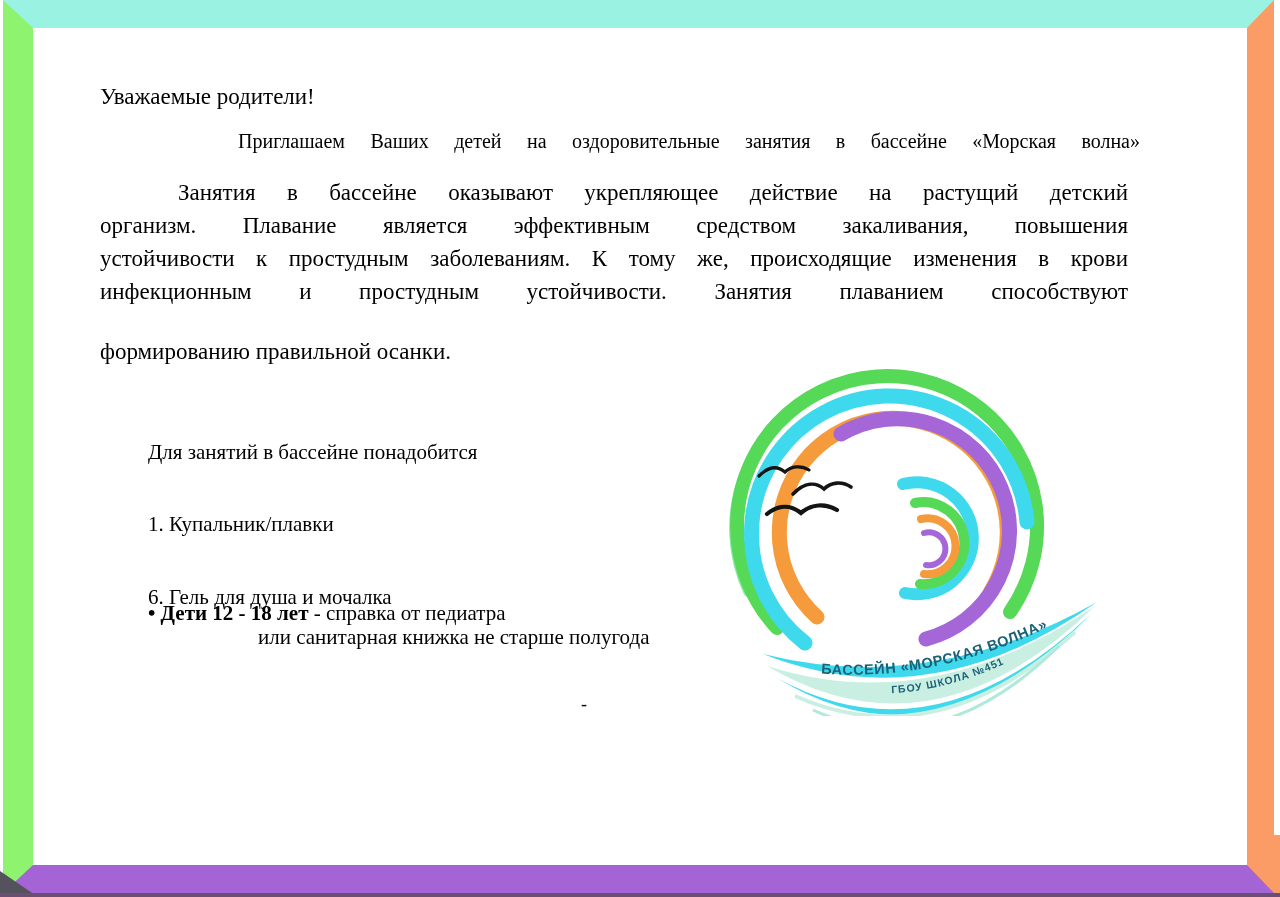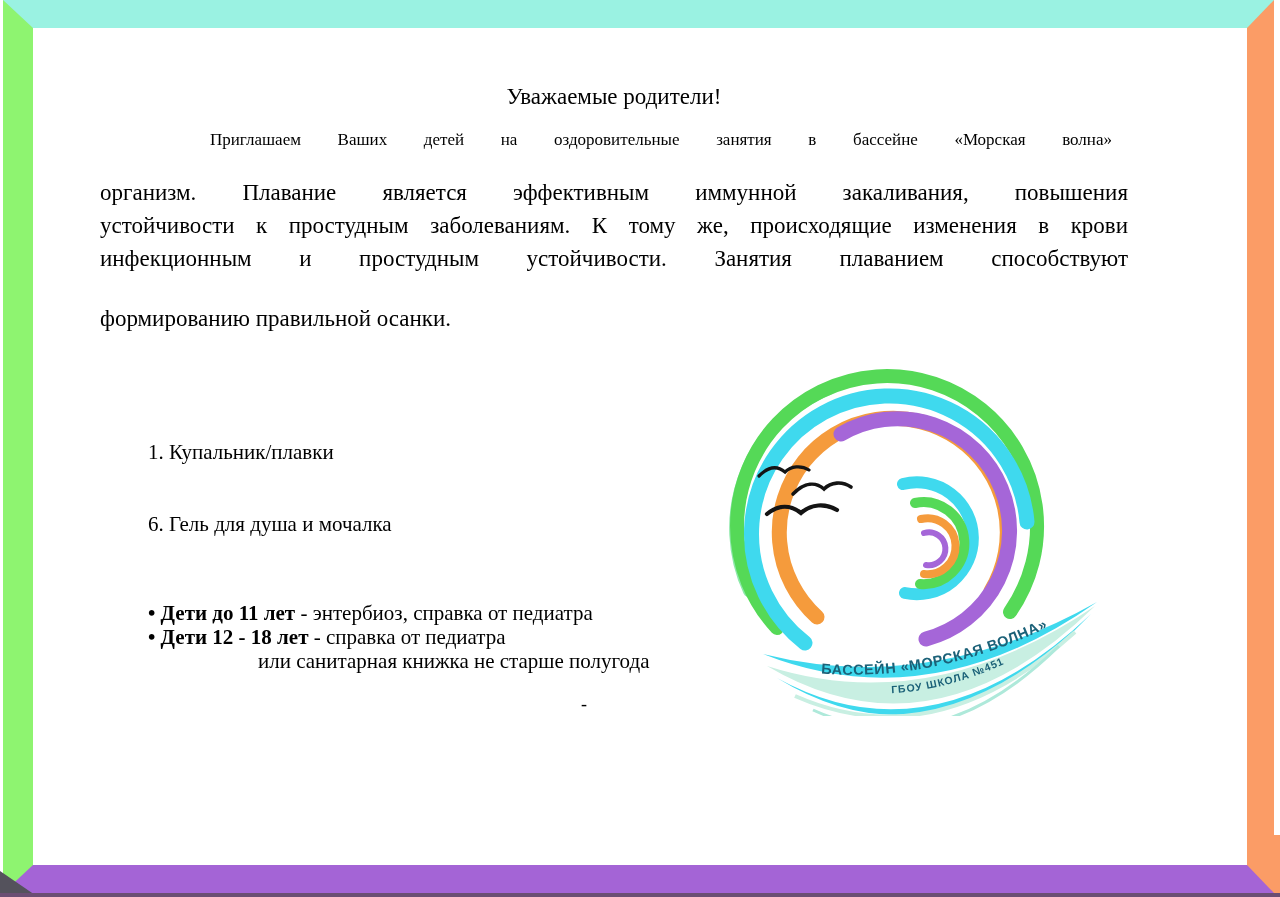--- a/index.html
+++ b/index.html
@@ -16,25 +16,25 @@
     border-bottom:28px solid #a464d6;
     pointer-events:none;
   }
   .corner-orange{position:absolute;right:0;bottom:0;width:30px;height:62px;background:#fb9c66;}
   .bottom-shadow{position:absolute;left:0;right:0;bottom:0;height:4px;background:#6b4e73;}
   .corner-dark{position:absolute;left:0;bottom:0;width:0;height:0;
     border-bottom:26px solid #54525c;border-right:38px solid transparent;}
   
   .doc-title{
     position:absolute;left:100px;top:84px;width:1028px;
-    font-size:23px;text-align:center;white-space:pre;
+    font-size:23px;white-space:pre;
   }
   .invitation{
-    position:absolute;left:84px;top:130px;width:1028px;
-    font-size:17px;text-indent:126px;
+    position:absolute;left:112px;top:130px;width:1028px;
+    font-size:20px;text-indent:126px;
     text-align:justify;text-align-last:justify;
   }
   .body-par{
     position:absolute;left:100px;top:176px;width:1028px;
     font-size:23px;line-height:33px;
   }
   .body-par .jline{text-align:justify;text-align-last:justify;}
   .body-par .jline.first{text-indent:78px;}
   .body-par .jline.last{text-align-last:left;margin-top:27px;}
   .checklist{
@@ -57,34 +57,35 @@
 
 <div class="corner-orange"></div>
 <div class="frame"></div>
 <div class="corner-dark"></div>
 <div class="bottom-shadow"></div>
 
 <div class="doc-title">Уважаемые родители!</div>
 <div class="invitation">Приглашаем Ваших детей на оздоровительные занятия в бассейне «Морская волна»</div>
 
 <div class="body-par">
-  <div class="jline">организм. Плавание является эффективным иммунной закаливания, повышения</div>
+  <div class="jline first">Занятия в бассейне оказывают укрепляющее действие на растущий детский</div>
+  <div class="jline">организм. Плавание является эффективным средством закаливания, повышения</div>
   <div class="jline">устойчивости к простудным заболеваниям. К тому же, происходящие изменения в крови</div>
   <div class="jline">инфекционным и простудным устойчивости. Занятия плаванием способствуют</div>
   <div class="jline last">формированию правильной осанки.</div>
 </div>
 
 <div class="checklist">
+  <div>Для занятий в бассейне понадобится</div>
   <div>1. Купальник/плавки</div>
   <div>6. Гель для душа и мочалка</div>
   
 </div>
 
 <div class="certs">
-  <div><span class="lbl">• Дети до 11 лет</span><span> - энтербиоз, справка от педиатра</span></div>
   <div><span class="lbl">• Дети 12 - 18 лет</span><span> - справка от педиатра</span></div>
   <div class="cont">или санитарная книжка не старше полугода</div>
 </div>
 
 <div class="stray">-</div>
 
 <div class="logo">
   <svg viewBox="0 0 436 350" xmlns="http://www.w3.org/2000/svg" xmlns:xlink="http://www.w3.org/1999/xlink">
     <defs>
       <path id="lp1" d="M 105 302 Q 255 330 410 242" fill="none"></path>

